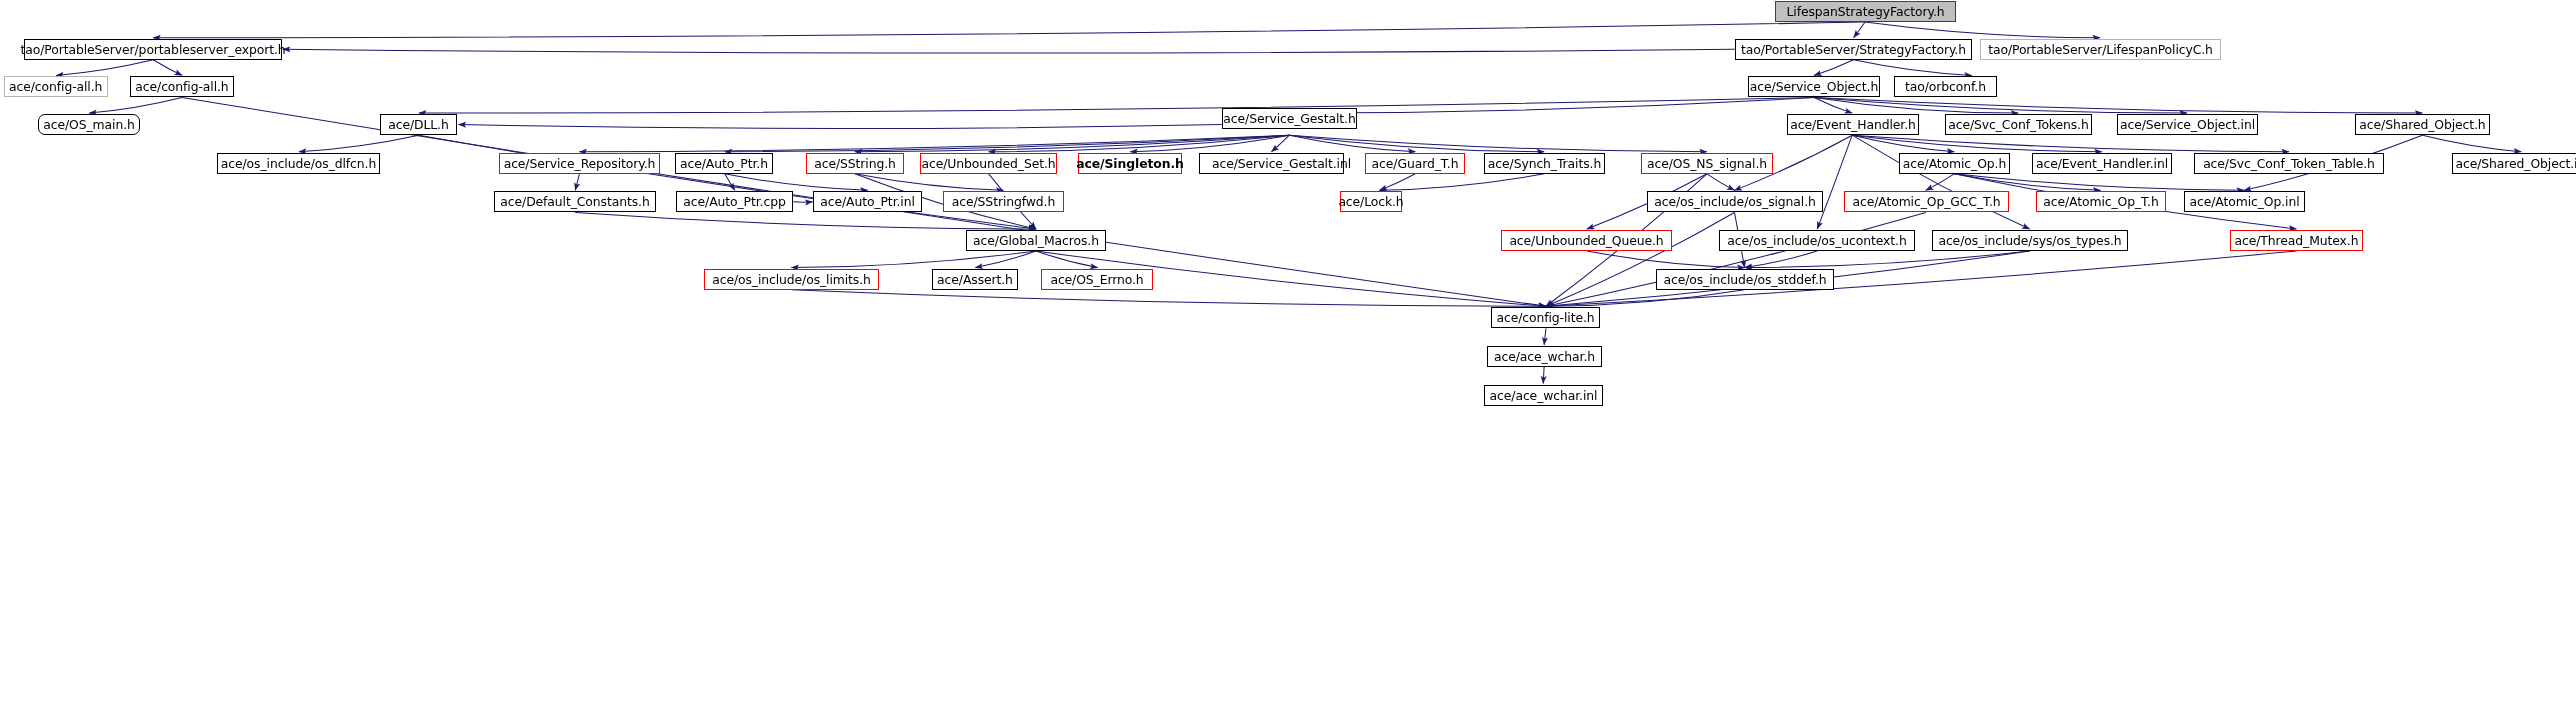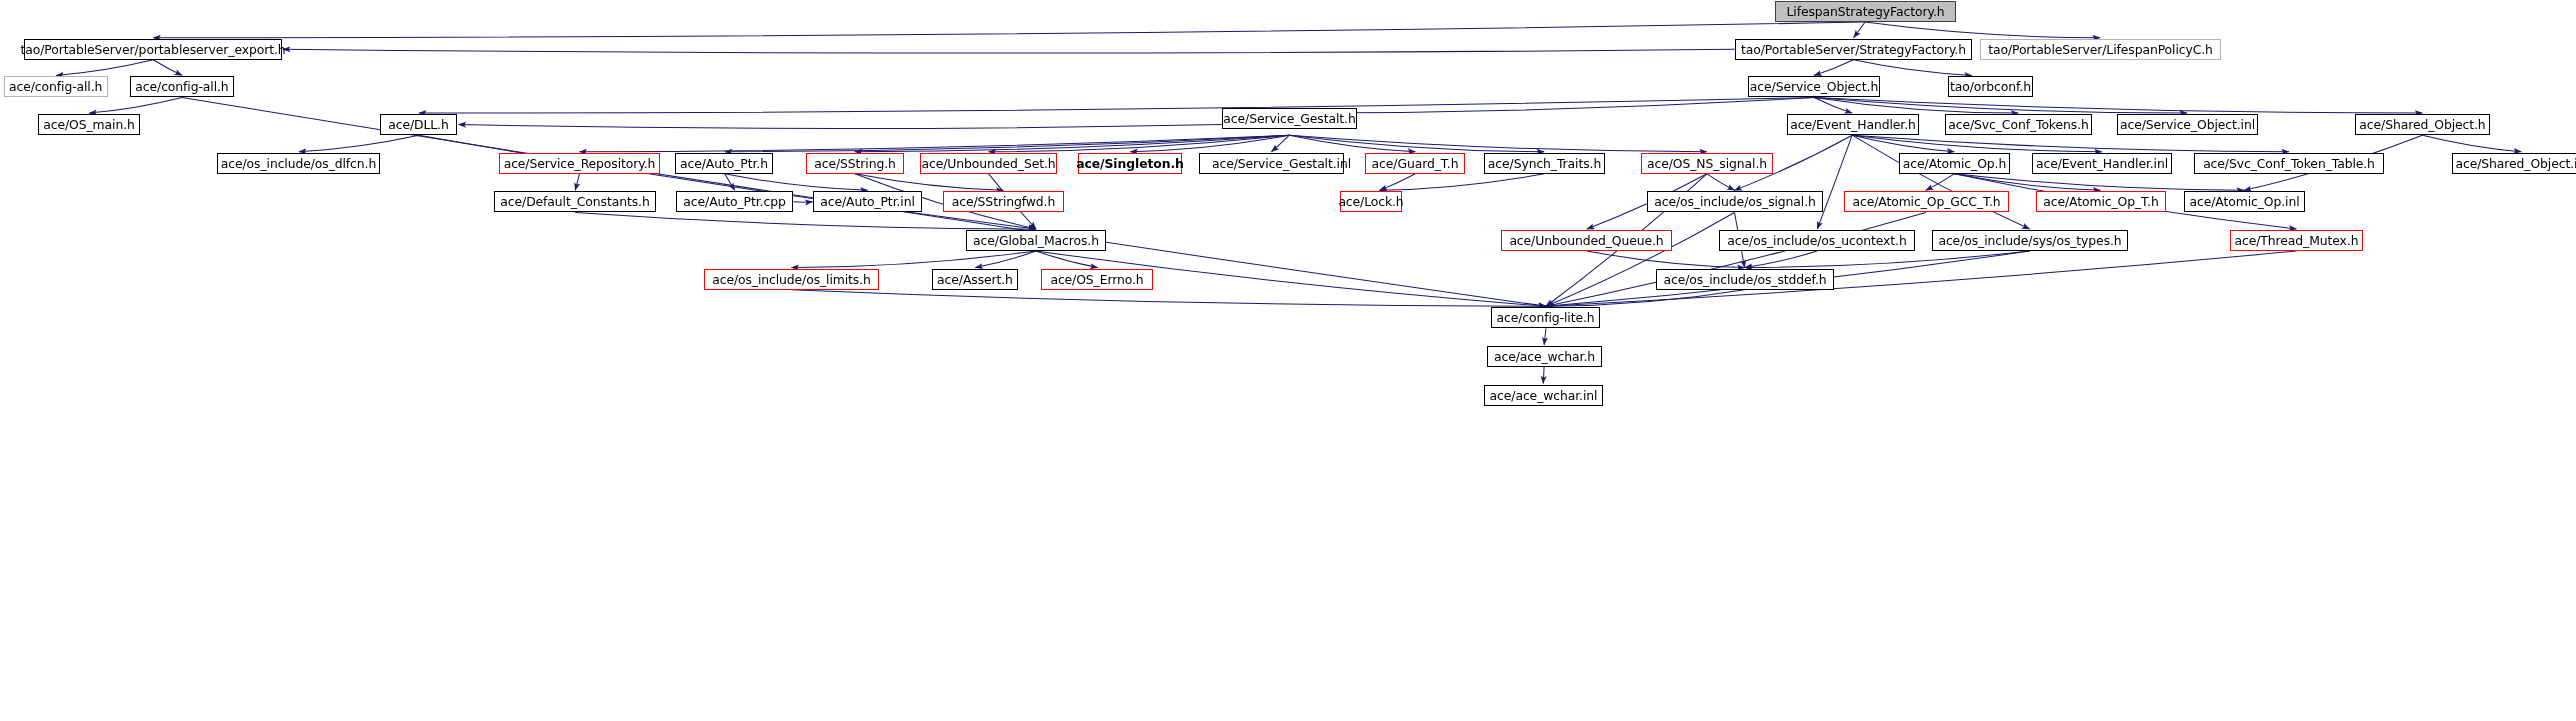--- a/index.html
+++ b/index.html
@@ -111,24 +111,24 @@
       </div>
       <div class="node gray" style="left: 3.7px; top: 76px; width: 104px;">
         <span>ace/config-all.h</span>
       </div>
       <div class="node" style="left: 130px; top: 76px; width: 104px;">
         <span>ace/config-all.h</span>
       </div>
       <div class="node" style="left: 1748px; top: 76px; width: 132px;">
         <span>ace/Service_Object.h</span>
       </div>
-      <div class="node" style="left: 1948px; top: 76px; width: 85px;">
+      <div class="node" style="left: 1894px; top: 76px; width: 103px;">
         <span>tao/orbconf.h</span>
       </div>
-      <div class="node" style="left: 38px; top: 114px; width: 102px;">
+      <div class="node" style="left: 38px; top: 114px; width: 102px; border-radius: 7px;">
         <span>ace/OS_main.h</span>
       </div>
       <div class="node" style="left: 380px; top: 114px; width: 77px;">
         <span>ace/DLL.h</span>
       </div>
       <div class="node" style="left: 1222px; top: 108px; width: 135px;">
         <span>ace/Service_Gestalt.h</span>
       </div>
       <div class="node" style="left: 1787px; top: 114px; width: 132px;">
         <span>ace/Event_Handler.h</span>

